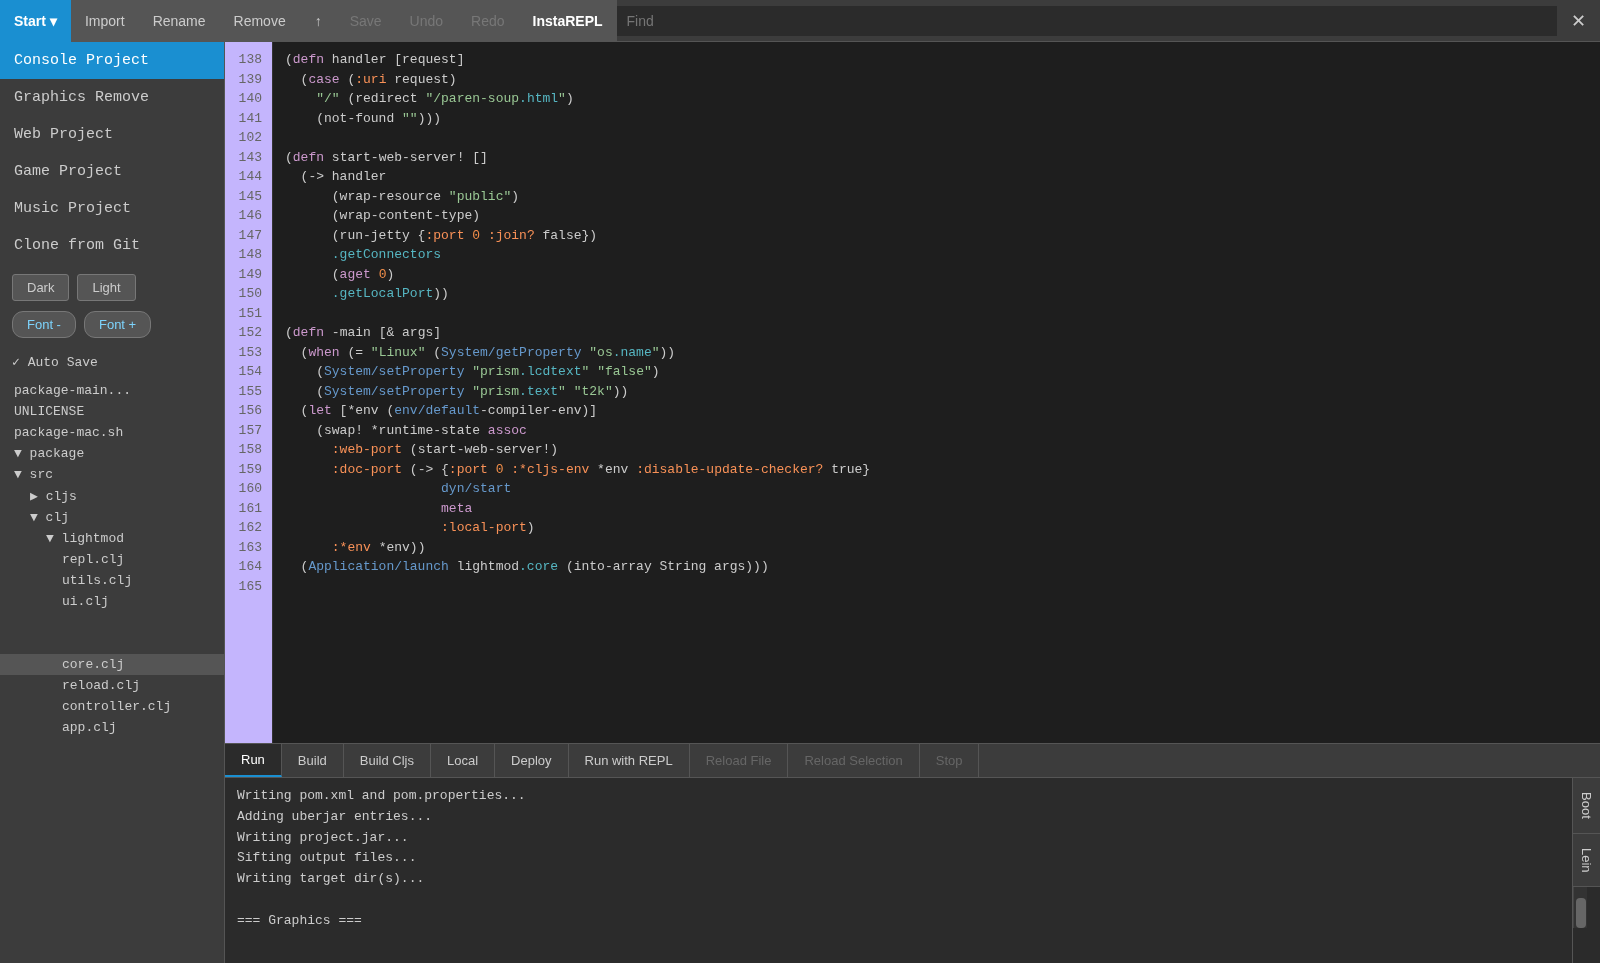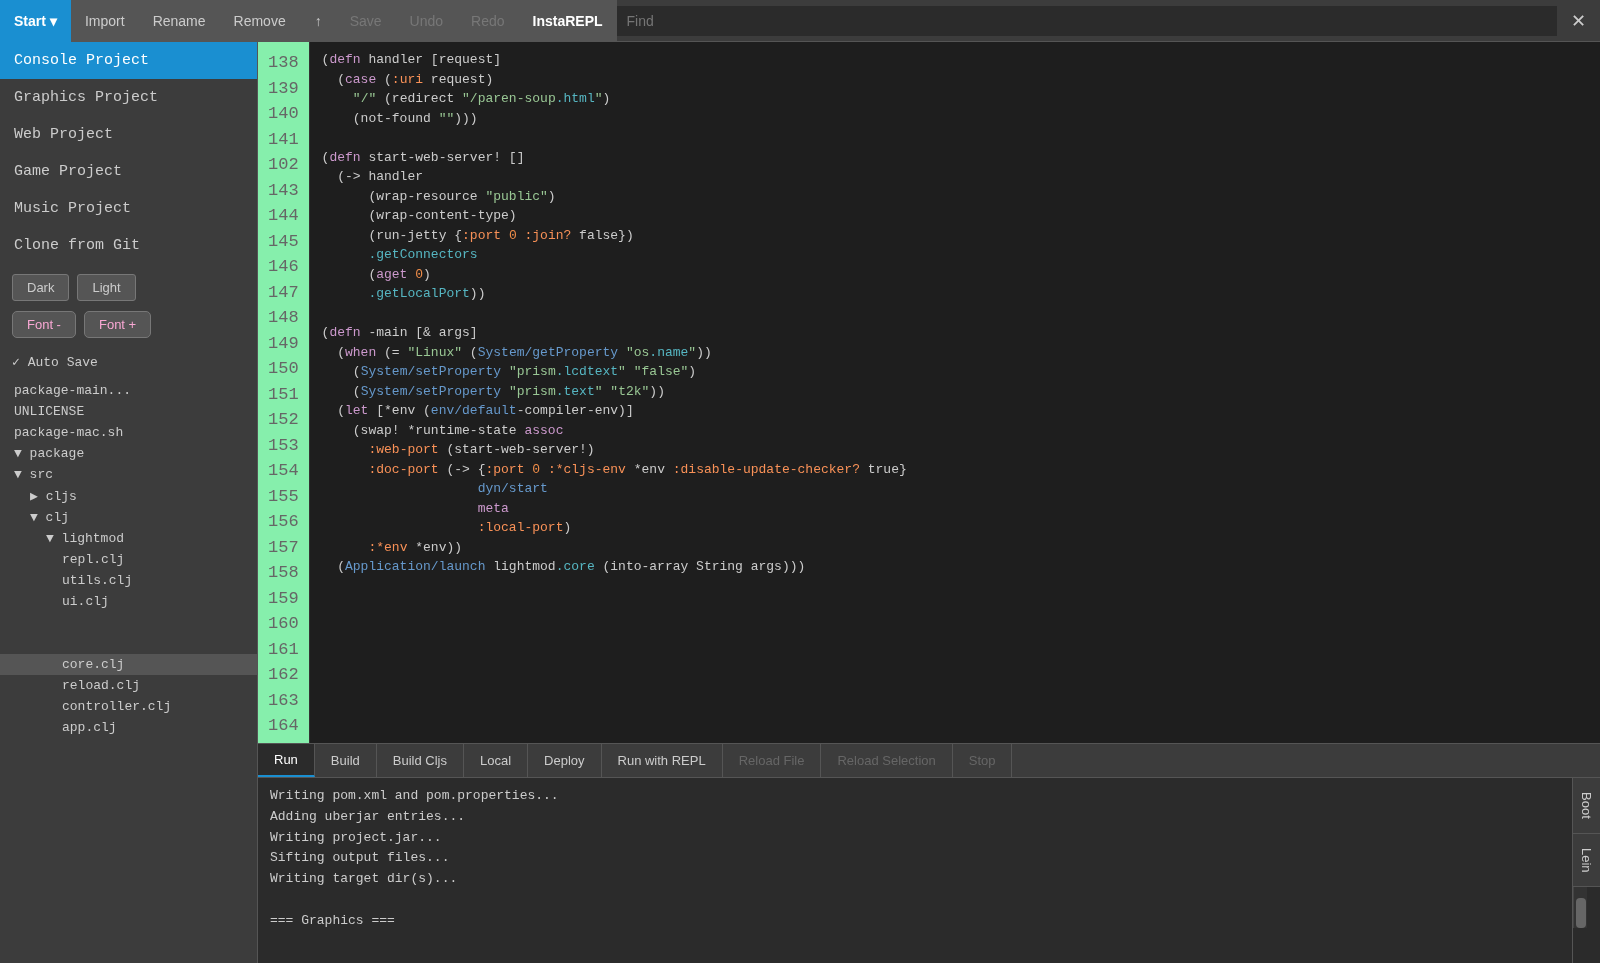--- a/index.html
+++ b/index.html
@@ -27,40 +27,40 @@
       font-size: 18px; height: 42px;
     }
 
     
     .main-content {
       display: flex; flex: 1; overflow: hidden;
     }
 
     
     .sidebar {
-      width: 258px; background: #3c3c3c; flex-shrink: 0; display: flex; flex-direction: column;
+      width: 225px; background: #3c3c3c; flex-shrink: 0; display: flex; flex-direction: column;
       border-right: 1px solid #555;
     }
     .sidebar-projects { flex-shrink: 0; }
     .sidebar-item {
       padding: 10px 14px; cursor: pointer; font-size: 15px; color: #ccc;
       display: flex; align-items: center;
     }
     .sidebar-item.active { background: #1a8fd1; color: #fff; }
 
     .sidebar-controls { padding: 10px 12px; display: flex; gap: 8px; flex-shrink: 0; }
     .theme-btn {
       padding: 5px 14px; background: #555; border: 1px solid #777; color: #ccc;
       cursor: pointer; font-size: 13px; border-radius: 3px;
     }
 
     .font-controls { padding: 0 12px 10px; display: flex; gap: 8px; flex-shrink: 0; }
     .font-btn {
-      padding: 5px 14px; background: #555; border: 1px solid #777; color: #f9a8d4;
-      cursor: pointer; font-size: 13px; border-radius: 5px;
+      padding: 5px 14px; background: #555; border: 1px solid #777; color: #7dd3fc;
+      cursor: pointer; font-size: 13px; border-radius: 11px;
     }
 
     .autosave { padding: 6px 12px; font-size: 13px; color: #ccc; flex-shrink: 0; }
 
     
     .file-tree {
       flex: 1; overflow-y: auto; padding: 4px 0;
       font-size: 13px;
     }
     .file-tree::-webkit-scrollbar { width: 6px; }
@@ -77,22 +77,22 @@
     }
 
     
     .code-editor {
       flex: 1; overflow: auto; background: #1e1e1e; display: flex;
     }
     .code-editor::-webkit-scrollbar { width: 8px; }
     .code-editor::-webkit-scrollbar-thumb { background: #555; }
 
     .line-numbers {
-      background: #86efac; padding: 8px 0; min-width: 48px; text-align: right;
-      color: #666; font-size: 17px; line-height: 1.5; flex-shrink: 0; user-select: none;
+      background: #c4b5fd; padding: 8px 0; min-width: 48px; text-align: right;
+      color: #666; font-size: 13px; line-height: 1.5; flex-shrink: 0; user-select: none;
       border-right: 1px solid #333;
     }
     .line-numbers div { padding: 0 10px; }
 
     .code-content {
       padding: 8px 12px; font-size: 13px; line-height: 1.5; flex: 1;
       white-space: pre; color: #ccc;
     }
     .code-content .line { display: block; }
 
@@ -165,21 +165,21 @@
 </div>
 
 <div class="main-content">
 
   <div class="sidebar">
     <div class="sidebar-projects">
       <div class="sidebar-item active">
         <span>Console Project</span>
       </div>
       <div class="sidebar-item">
-        <span>Graphics Project</span>
+        <span>Graphics Remove</span>
       </div>
       <div class="sidebar-item">
         <span>Web Project</span>
       </div>
       <div class="sidebar-item">
         <span>Game Project</span>
       </div>
       <div class="sidebar-item">
         <span>Music Project</span>
       </div>

